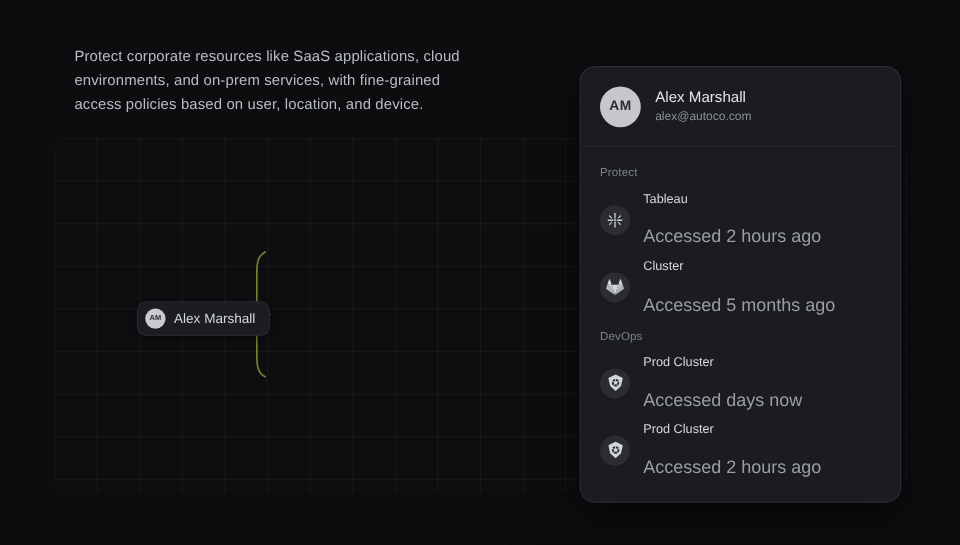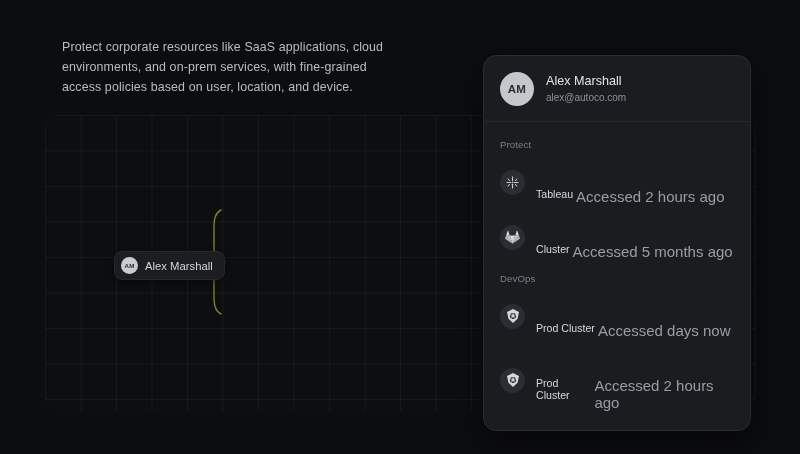--- a/index.html
+++ b/index.html
@@ -103,21 +103,21 @@
     display:flex; align-items:center; gap:11px;
     padding:5px 16px 5px 16px;
   }
   .app-icon {
     width:25px; height:25px; border-radius:50%;
     background:#2b2d32;
     display:flex; align-items:center; justify-content:center;
     flex:none;
   }
   .app-icon svg { display:block; }
-  .app-text { display:flex; flex-direction:row; gap:3px; min-width:0;margin-top:28px; }
+  .app-text { display:flex; flex-direction:column; gap:17px; min-width:0; }
   .app-name { font-size:10.6px; color:#d6d8dd; line-height:1.15; }
   .app-meta { font-size:15px; color:#9a9da3; line-height:1.15; }
 </style>
 </head>
 <body>
 
 <div class="stage">
 
   <p class="intro">Protect corporate resources like SaaS applications, cloud environments, and on-prem services, with fine-grained access policies based on user, location, and device.</p>
 

